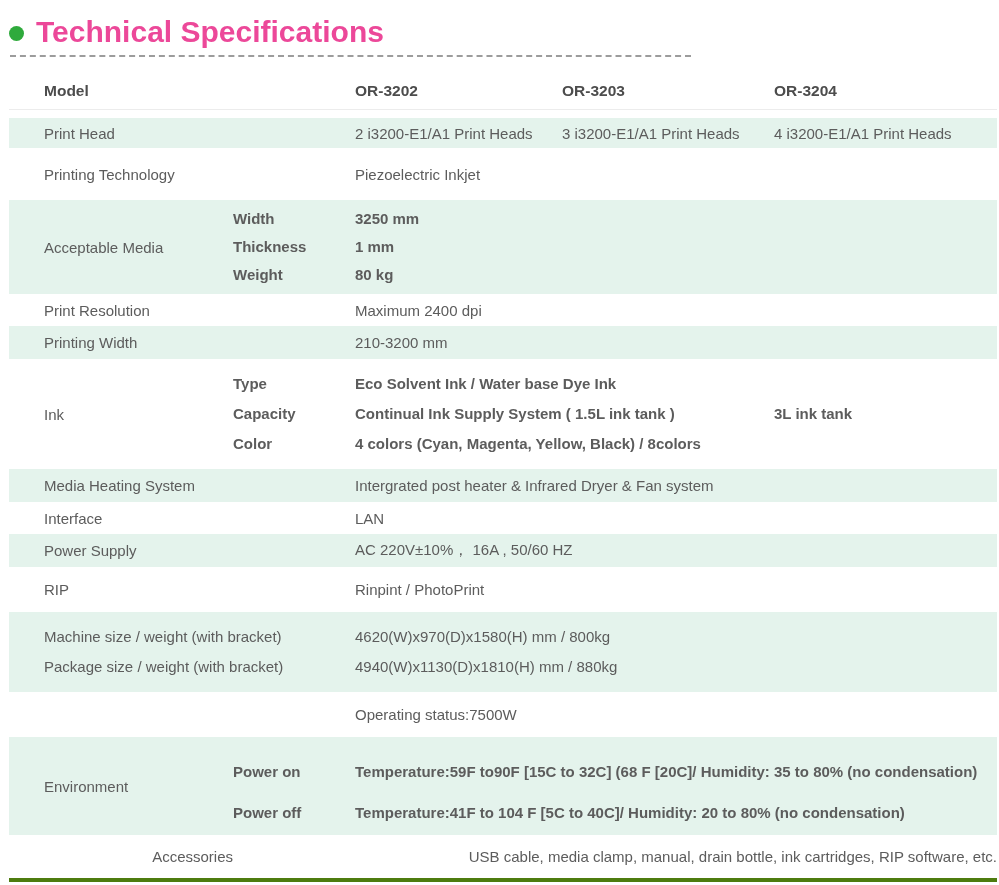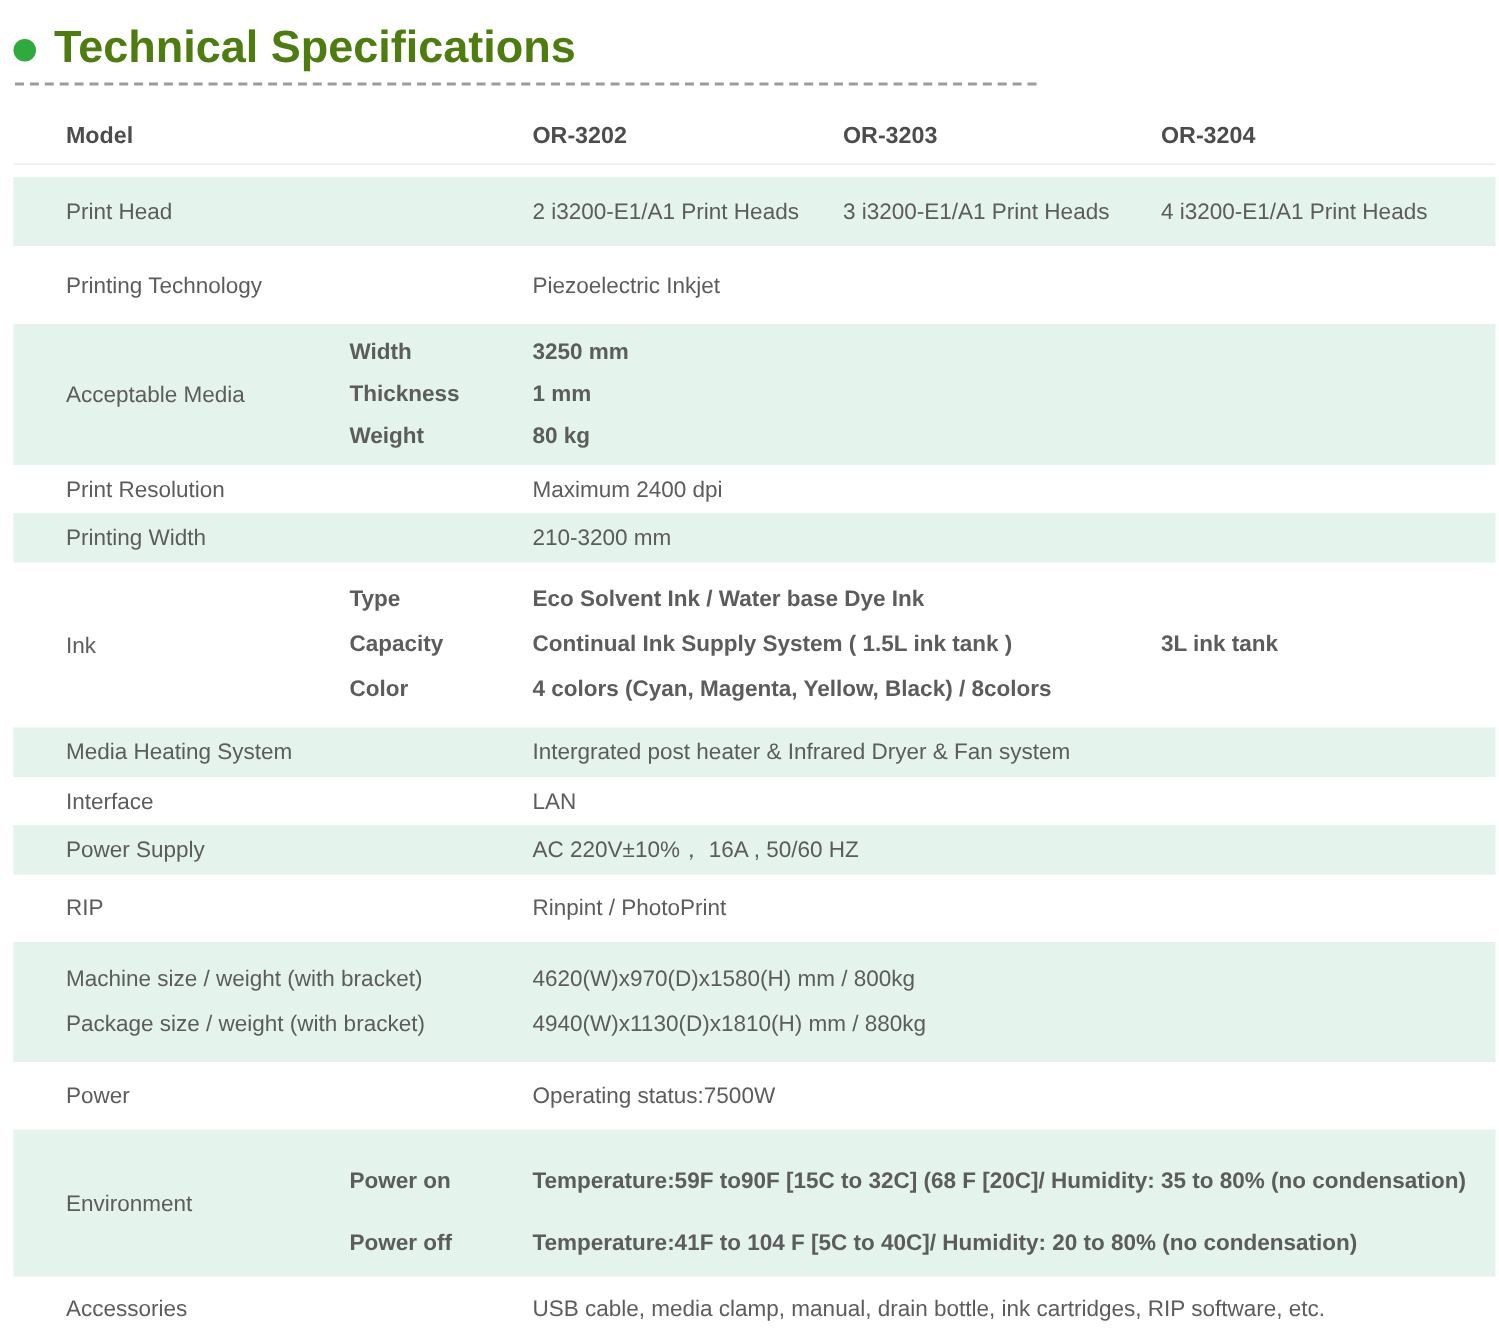--- a/index.html
+++ b/index.html
@@ -27,21 +27,21 @@
     height: 15px;
     border-radius: 50%;
     background: #2faa3c;
     flex: 0 0 auto;
     margin-top: 2px;
   }
   .page-title {
     margin-left: 12px;
     font-size: 30px;
     font-weight: bold;
-    color: #4d7c0f;
+    color: #ec4899;
     letter-spacing: 0px;
     white-space: nowrap;
   }
   .dashed-sep {
     width: 681px;
     border-top: 2px dashed #9c9c9c;
     margin: 4px 0 0 10px;
     height: 0;
   }
   
@@ -67,21 +67,21 @@
   
   .row.header {
     height: 36px;
     font-weight: bold;
     color: #4c4c4c;
     font-size: 15.5px;
     border-bottom: 1px solid #ececec;
     margin-bottom: 8px;
   }
   
-  .h30 { height: 46px; }
+  .h30 { height: 30px; }
   .h33 { height: 33px; }
   .h43 { height: 43px; }
   .h45 { height: 45px; }
   .h46 { height: 32px; }
   .h53 { height: 52px; }
   
   .sublines {
     grid-column: 2 / 6;
     display: grid;
     grid-template-columns: 122px 207px 212px 1fr;
@@ -101,21 +101,21 @@
   .dims-row .lh { line-height: 30px; }
   .env-row { padding: 8px 0; }
   .env-row .lh { line-height: 29px; margin-top: 12px; }
   .dims-grid {
     display: grid;
     grid-template-columns: 224px 122px 1fr;
     align-items: center;
   }
   .dims-grid .dlabel { grid-column: 1; padding-left: 35px; }
   .dims-grid .dvalue { grid-column: 3; }
-  .row.last { border-bottom: 1px solid #4d7c0f; }
+  .row.last { border-bottom: 4px solid #4d7c0f; text-align: right; }
 </style>
 </head>
 <body>
 
 <div class="page">
 
   <div class="title-bar">
     <span class="green-dot"></span>
     <h1 class="page-title">Technical Specifications</h1>
   </div>
@@ -214,21 +214,20 @@
         <div class="dlabel lh">Machine size / weight (with bracket)</div>
         <div class="dvalue lh">4620(W)x970(D)x1580(H) mm  / 800kg</div>
       </div>
       <div class="dims-grid">
         <div class="dlabel lh">Package size / weight (with bracket)</div>
         <div class="dvalue lh">4940(W)x1130(D)x1810(H) mm  / 880kg</div>
       </div>
     </div>
 
     <div class="row h45">
-      <div class="c1">Power</div>
       <div class="span35">Operating status:7500W</div>
     </div>
 
     <div class="row green env-row">
       <div class="c1">Environment</div>
       <div class="sublines">
         <div class="line">
           <div class="s1 lh">Power on</div>
           <div class="sspan24 lh">Temperature:59F to90F [15C to 32C] (68 F [20C]/ Humidity: 35 to 80% (no condensation)</div>
         </div>

